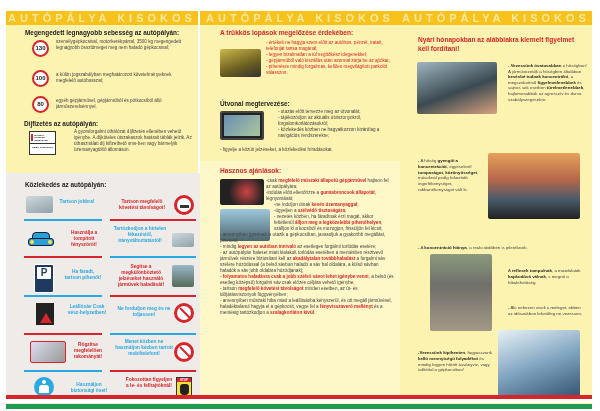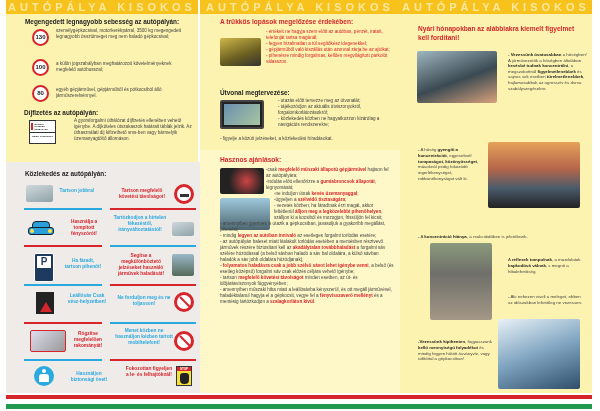--- a/index.html
+++ b/index.html
@@ -1,18 +1,18 @@
 <!DOCTYPE html>
 <html><head>
 <meta charset="utf-8">
 <style>
 *{box-sizing:border-box;margin:0;padding:0;}
 html,body{width:600px;height:411px;overflow:hidden;background:#fff;font-family:"Liberation Sans",sans-serif;}
 #page{position:relative;width:600px;height:411px;background:#fff;}
-.col{position:absolute;top:0;height:294px;}
+.col{position:absolute;top:11px;height:294px;}
 #col1{left:6px;width:192px;}
 #col2{left:200px;width:200px;}
 #col3{left:400px;width:192px;}
 .banner{height:14px;background:#f7c21c;color:#fde8a0;font-weight:bold;font-size:11px;letter-spacing:4px;text-align:center;line-height:14px;}
 .panel-yellow{background:#fdf3b0;}
 .panel-cream{background:#fef8c8;}
 .panel-grey{background:#efebe8;}
 .h{font-weight:bold;font-size:6.4px;color:#222;}
 .hred{font-weight:bold;font-size:6.6px;color:#d6262c;}
 .t{font-size:4.6px;color:#444;line-height:6px;}

